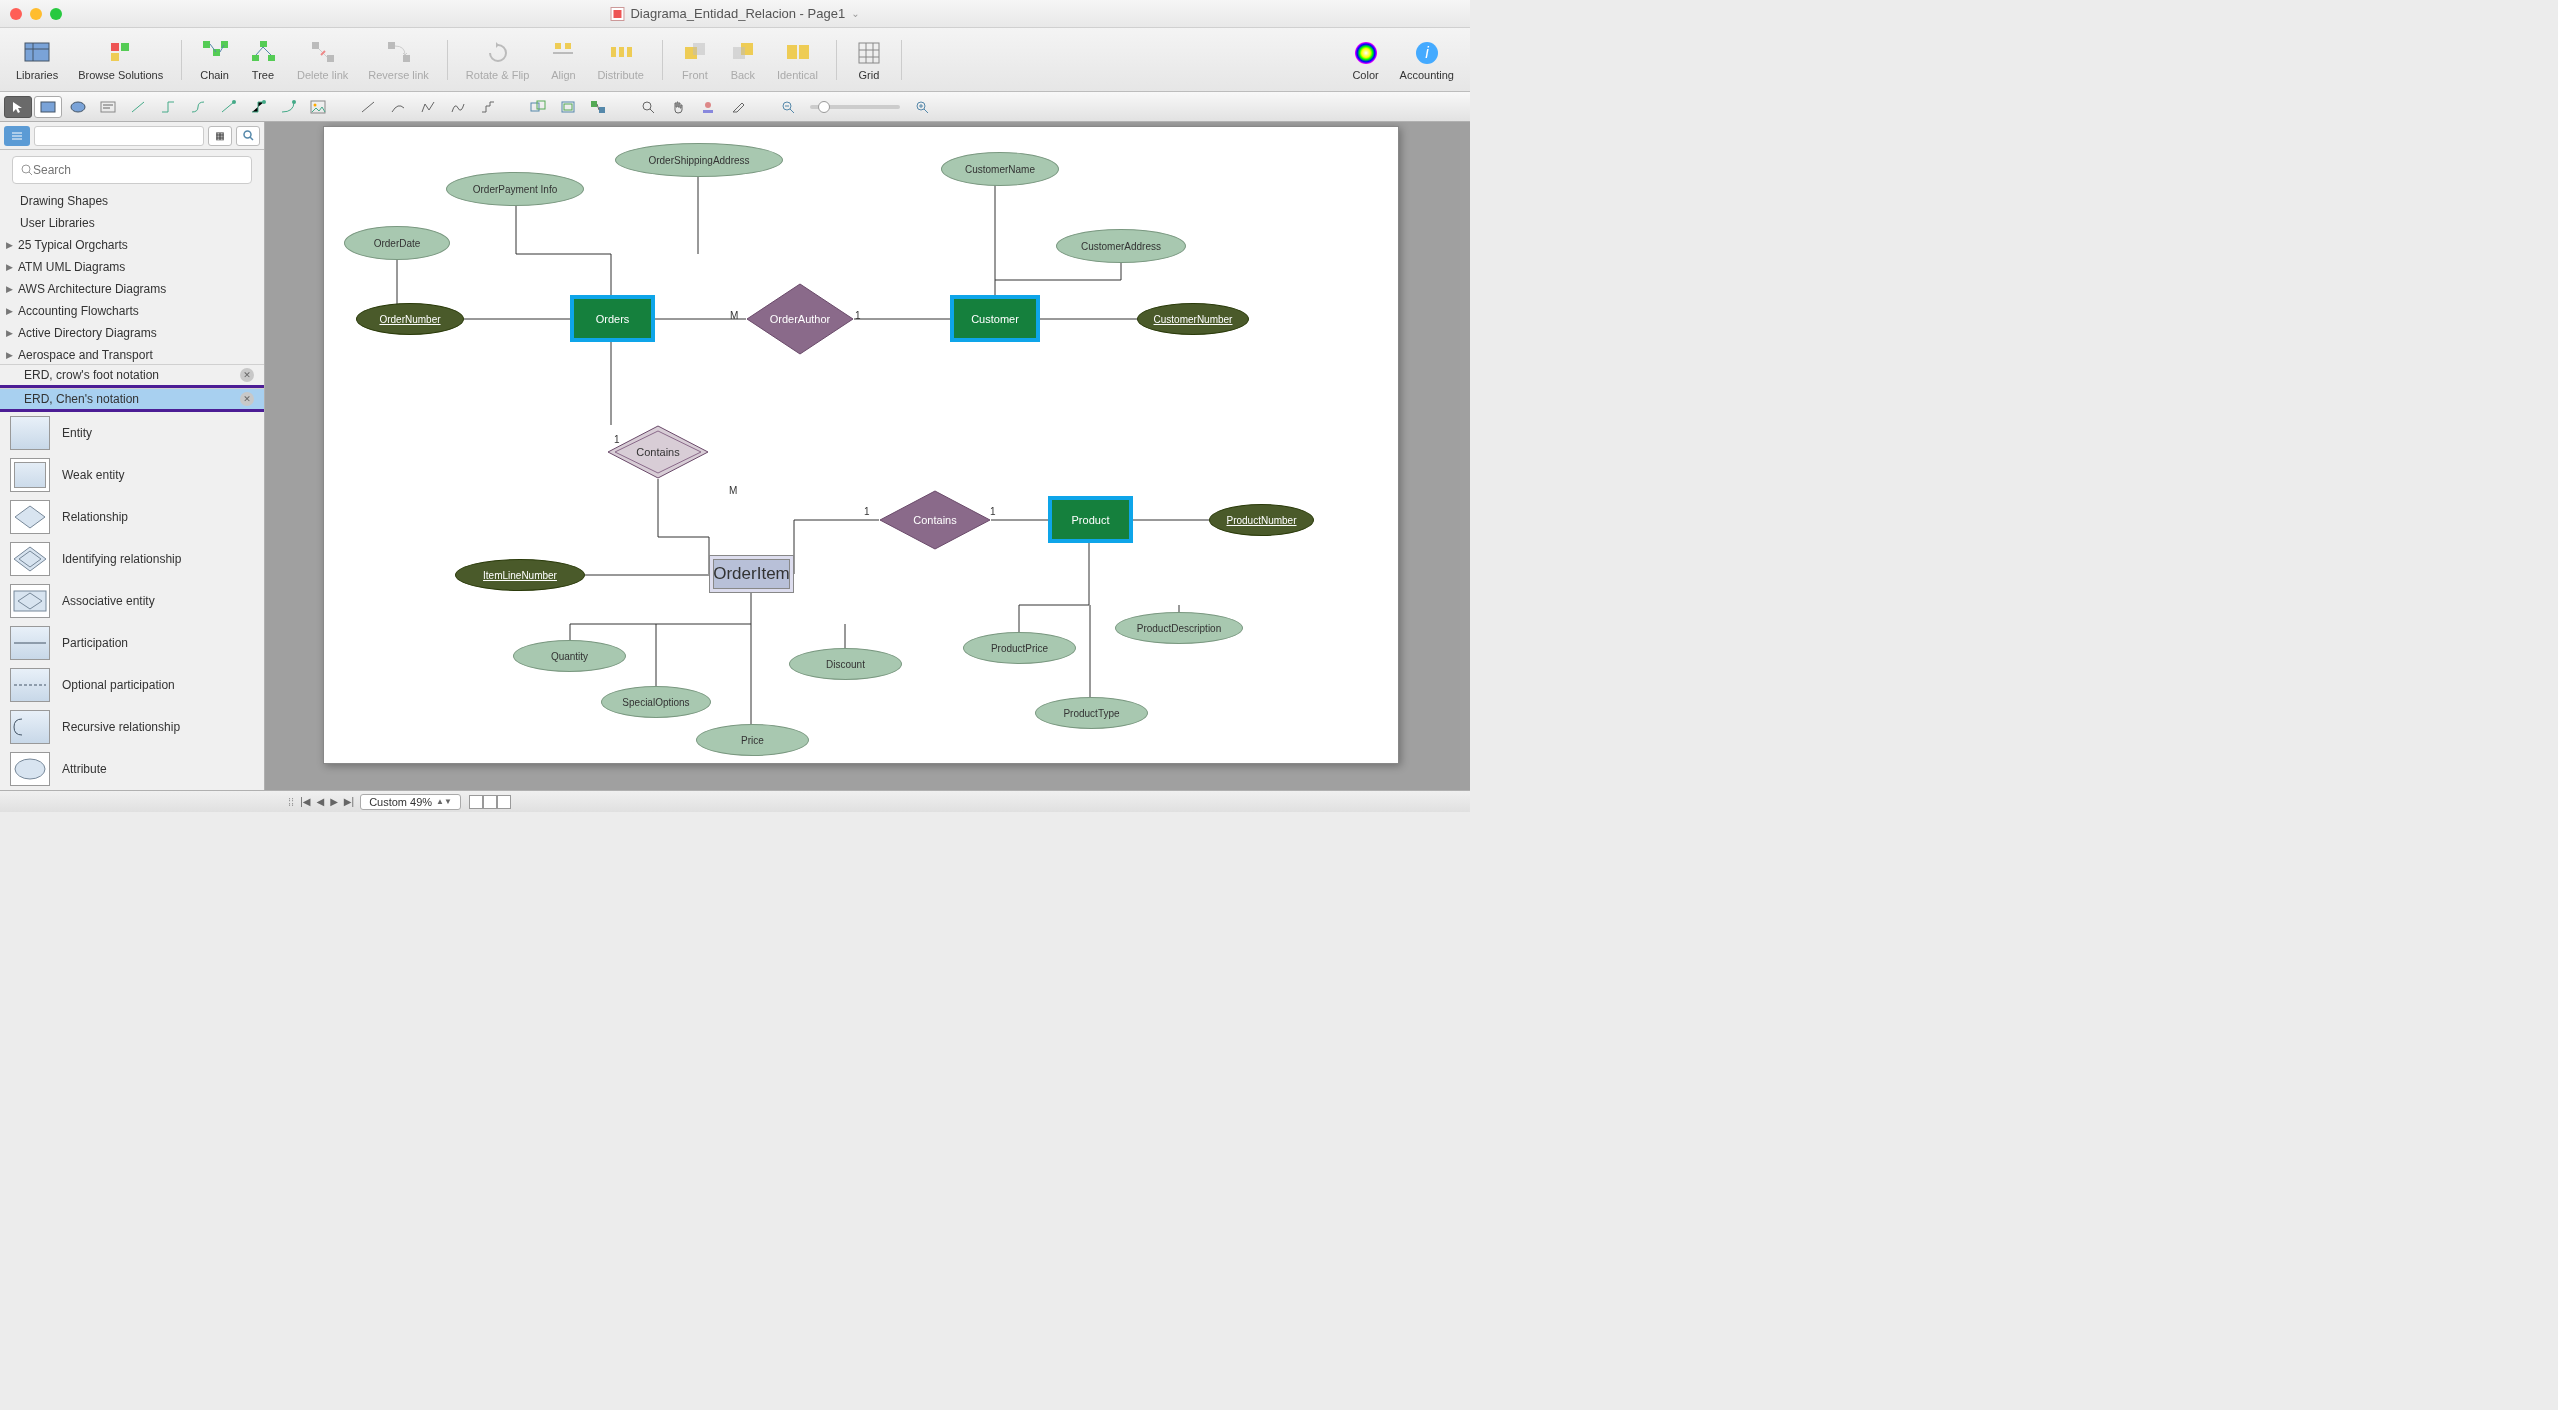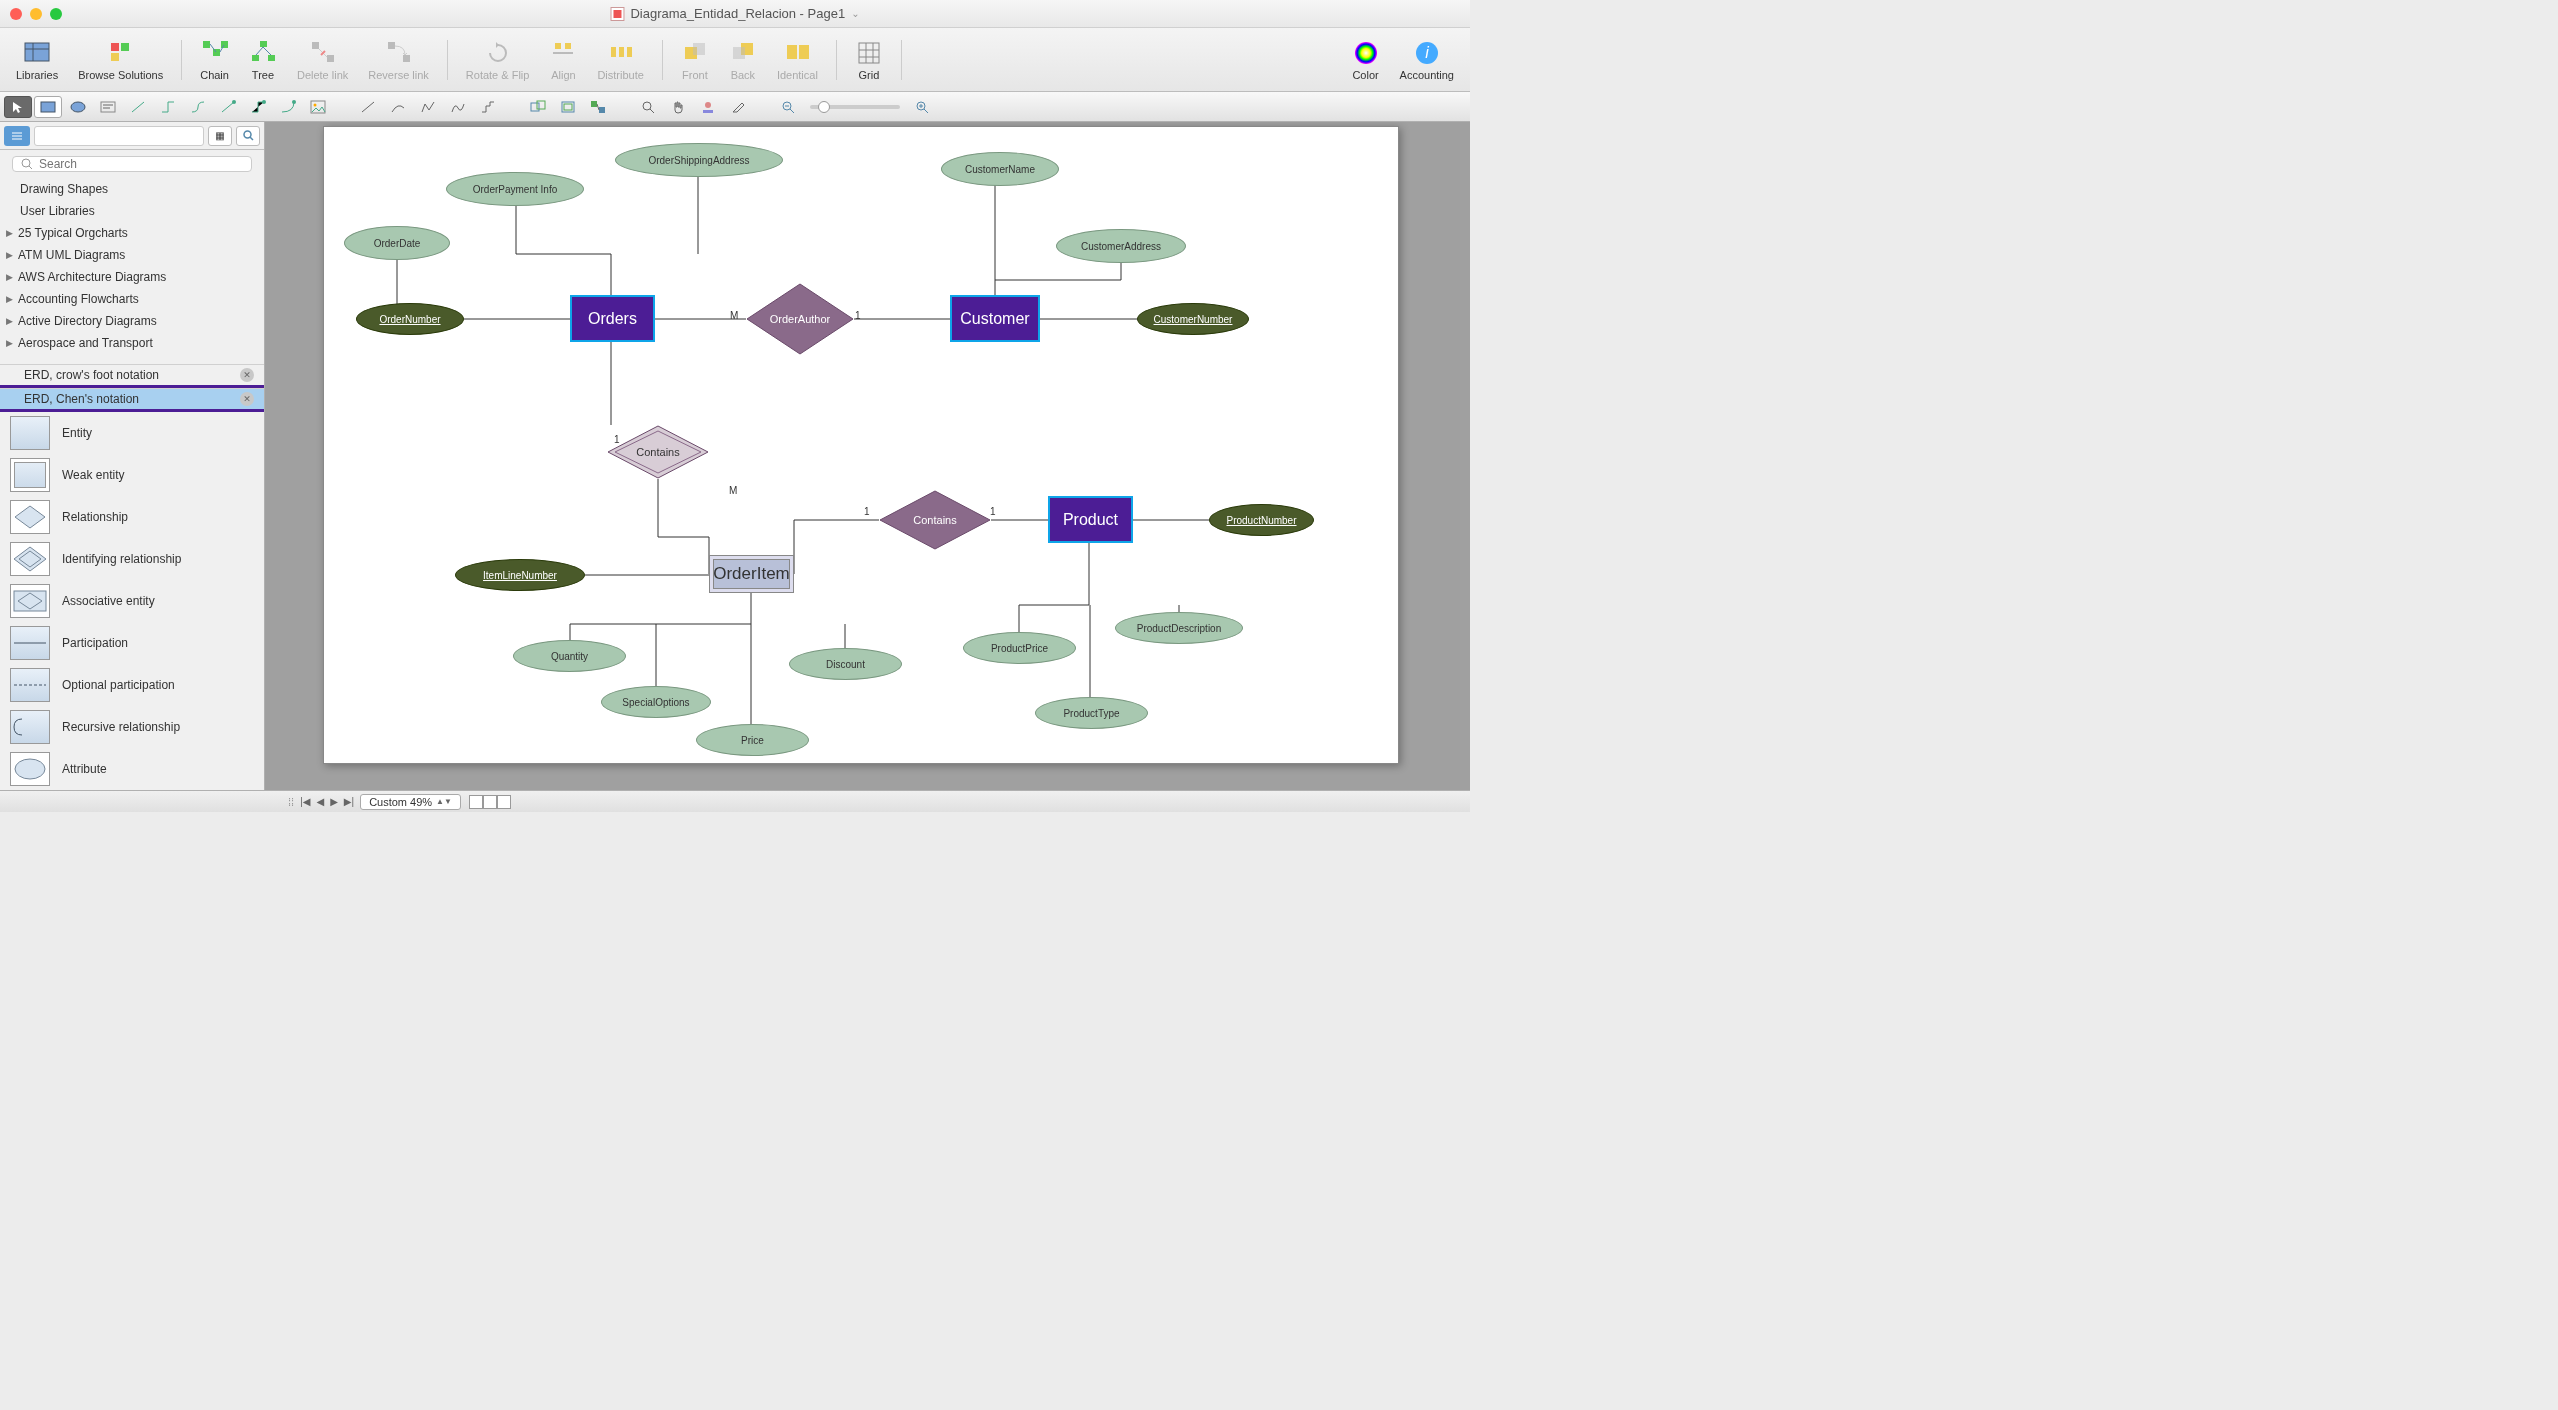--- a/index.html
+++ b/index.html
@@ -28,38 +28,38 @@
 .tool-gap{width:18px}
 .zoom-slider{width:90px;height:4px;background:#ccc;border-radius:2px;position:relative;margin:0 6px}
 .zoom-thumb{position:absolute;left:8px;top:-4px;width:12px;height:12px;background:#fff;border:1px solid #999;border-radius:50%}
 .main{flex:1;display:flex;overflow:hidden}
 .sidebar{width:265px;background:#f0f0f0;border-right:1px solid #b0b0b0;display:flex;flex-direction:column}
 .side-top{height:28px;border-bottom:1px solid #c0c0c0;display:flex;align-items:center;padding:0 4px;gap:4px}
 .side-top input{flex:1;height:20px;border:1px solid #ccc;border-radius:3px;padding:0 6px;font-size:11px}
 .side-grid-btn,.side-search-btn{width:24px;height:20px;border:1px solid #bbb;border-radius:3px;background:#fff;display:flex;align-items:center;justify-content:center;font-size:10px}
 .side-toggle{width:26px;height:20px;background:#5b9bd5;border-radius:3px;display:flex;align-items:center;justify-content:center}
 .search-row{padding:6px 12px}
-.search-row .search-field{display:flex;align-items:center;background:#fff;border:1px solid #ccc;border-radius:4px;height:16px;padding:0 8px;gap:6px}
+.search-row .search-field{display:flex;align-items:center;background:#fff;border:1px solid #ccc;border-radius:4px;height:28px;padding:0 8px;}
 .search-row input{border:none;outline:none;flex:1;font-size:12px}
 .lib-list{overflow-y:auto;flex:1}
 .lib-item{padding:4px 12px 4px 20px;font-size:12px;cursor:default;display:flex;align-items:center}
 .lib-item .tri{width:12px;margin-left:-14px;font-size:9px;color:#777}
 .lib-item.plain{padding-left:20px}
 .tab-row{display:flex;flex-direction:column}
 .tab{padding:3px 10px 3px 24px;font-size:12px;display:flex;justify-content:space-between;align-items:center;border-top:1px solid #d0d0d0;border-bottom:3px solid #4c1d95}
 .tab.selected{background:#a8d0f0}
 .tab .close{width:14px;height:14px;background:#c8c8c8;border-radius:50%;display:flex;align-items:center;justify-content:center;font-size:9px;color:#666}
 .shape-list{overflow-y:auto}
 .shape-item{display:flex;align-items:center;padding:4px 10px;gap:12px;font-size:12px}
 .shape-thumb{width:40px;height:34px;border:1px solid #999;background:#fff;display:flex;align-items:center;justify-content:center;position:relative}
 .th-entity{background:linear-gradient(#e8f0f8,#c8d8e8)}
 .th-weak{background:linear-gradient(#e8f0f8,#c8d8e8);box-shadow:inset 0 0 0 3px #fff,inset 0 0 0 4px #999}
 .canvas-area{flex:1;background:#a0a0a0;position:relative;overflow:auto}
 .canvas{position:absolute;left:58px;top:4px;width:1076px;height:638px;background:#fff;border:1px solid #888;box-shadow:2px 2px 8px rgba(0,0,0,0.3)}
-.entity{position:absolute;background:#4c1d95;color:#fff;font-size:16px;display:flex;align-items:center;justify-content:center;border:2px solid #0ea5e9}
+.entity{position:absolute;background:#15803d;color:#fff;font-size:11px;display:flex;align-items:center;justify-content:center;border:4px solid #0ea5e9}
 .weak-entity{position:absolute;background:#b8c0d8;border:1px solid #888;display:flex;align-items:center;justify-content:center;font-size:17px;box-shadow:inset 0 0 0 3px #dde,inset 0 0 0 4px #888}
 .attr{position:absolute;background:#a8c8b0;border:1px solid #7a9880;border-radius:50%;display:flex;align-items:center;justify-content:center;font-size:10px;text-align:center}
 .key-attr{position:absolute;background:#4a5a2a;color:#fff;border:1px solid #2a3a0a;border-radius:50%;display:flex;align-items:center;justify-content:center;font-size:10px;text-decoration:underline}
 .rel{position:absolute}
 .rel svg{width:100%;height:100%}
 .rel text{font-size:11px;fill:#fff}
 .weak-rel text{fill:#333;font-size:11px}
 .linelayer{position:absolute;inset:0;pointer-events:none}
 .card{position:absolute;font-size:10px;color:#333}
 .statusbar{height:22px;background:linear-gradient(#f0f0f0,#e0e0e0);border-top:1px solid #b0b0b0;display:flex;align-items:center;font-size:11px;padding:0 8px;gap:20px}

